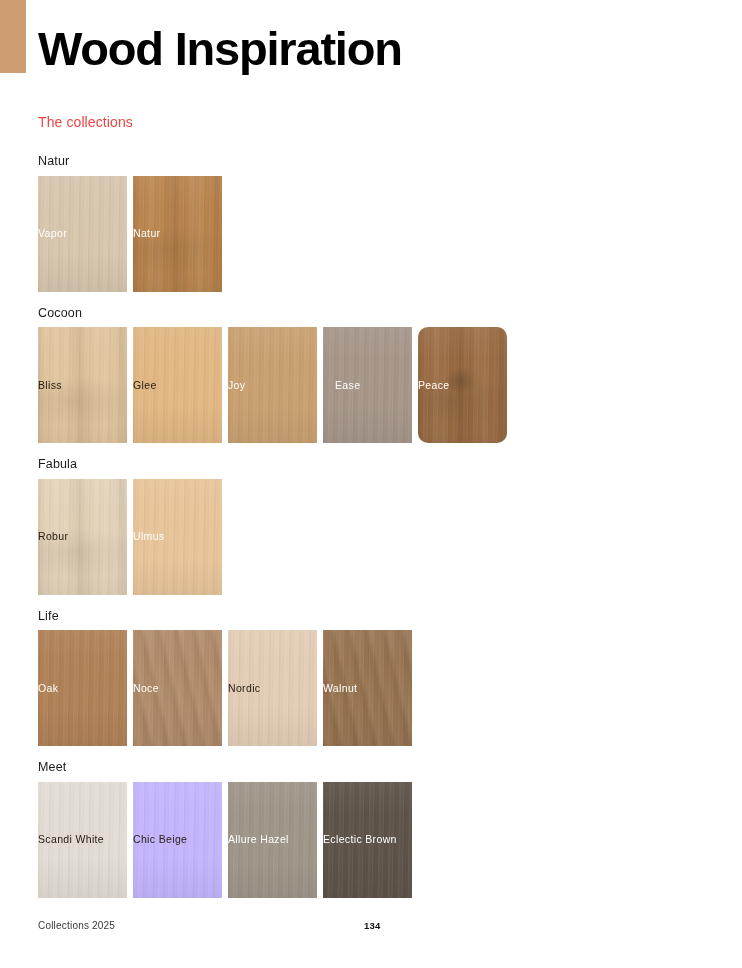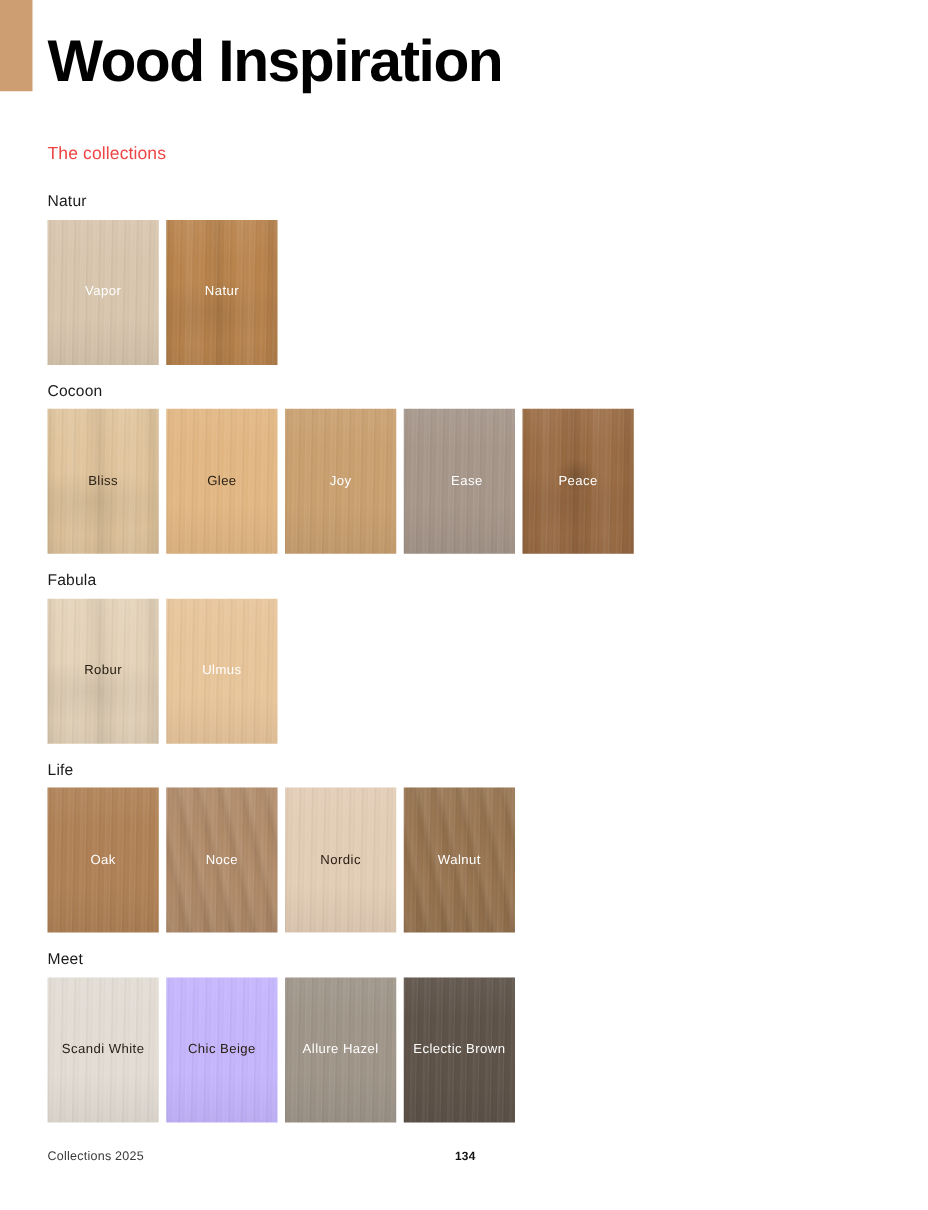--- a/index.html
+++ b/index.html
@@ -75,21 +75,21 @@
     gap: 6px;
     margin-bottom: 15px;
   }
 
   .swatch {
     position: relative;
     width: 89px;
     height: 116px;
     display: flex;
     align-items: center;
-    justify-content: center;
+    justify-content: flex-start;
     overflow: hidden;
     flex: 0 0 auto;
   }
 
   
   .swatch .grain-fine {
     position: absolute;
     inset: 0;
     background-image: repeating-linear-gradient(
       91deg,
@@ -245,21 +245,21 @@
           <div class="swatch" style="background: rgb(201, 160, 112);">
             <div class="shade"></div>
             <div class="grain-fine"></div>
             <span class="swatch-label light">Joy</span>
           </div>
           <div class="swatch" style="background: rgb(166, 150, 138); padding-left: 12px;">
             <div class="shade"></div>
             <div class="grain-fine"></div>
             <span class="swatch-label light">Ease</span>
           </div>
-          <div class="swatch" style="background: rgb(154, 107, 66);">
+          <div class="swatch" style="background: rgb(154, 107, 66); border-radius: 10px;">
             <div class="shade"></div>
             <div class="grain-fine"></div>
             <div class="grain-broad"></div>
             <div class="grain-knot"></div>
             <span class="swatch-label light">Peace</span>
           </div>
         </div>
       </div>
       <div class="collection">
         <div class="collection-name">Fabula</div>

